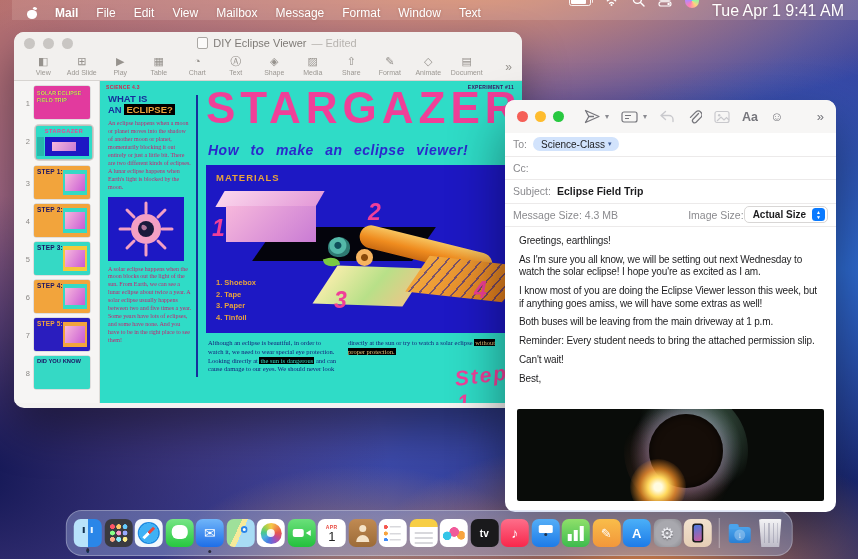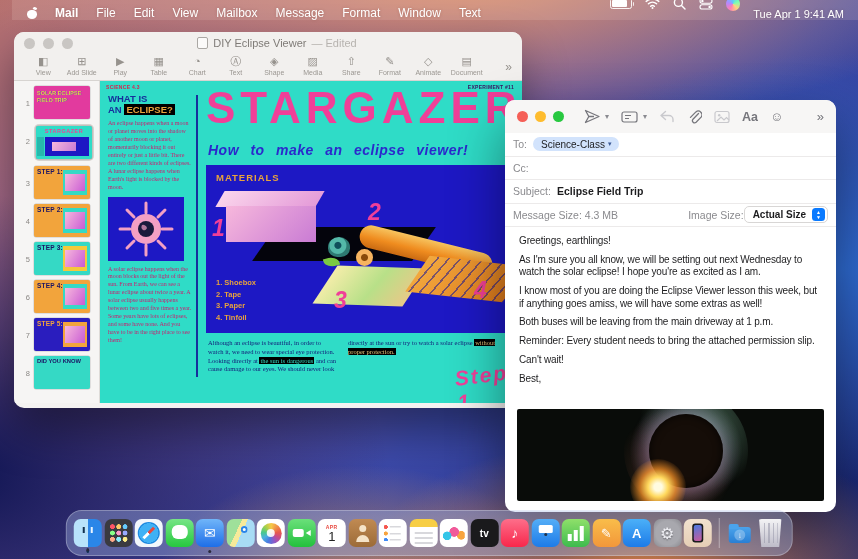--- a/index.html
+++ b/index.html
@@ -18,21 +18,21 @@
   .menu-item{margin-right:18px;text-shadow:0 0 3px rgba(90,40,30,.25);}
   .menu-item.app{font-weight:700;}
   .apple{width:13px;height:13px;position:relative;margin-right:16px;}
   .apple::before{content:'';position:absolute;left:1px;top:3px;width:10px;height:9px;background:#fff;border-radius:46% 46% 52% 52%;}
   .apple::after{content:'';position:absolute;left:6.5px;top:-.5px;width:4px;height:3px;background:#fff;border-radius:70% 30% 70% 20%;transform:rotate(32deg);}
   .status{margin-left:auto;display:flex;align-items:center;gap:13px;}
   .battery{width:20px;height:9px;border:1px solid rgba(255,255,255,.9);border-radius:2.5px;position:relative;}
   .battery::before{content:'';position:absolute;inset:1px 4px 1px 1px;background:#fff;border-radius:1px;}
   .battery::after{content:'';position:absolute;right:-3px;top:2.5px;width:1.5px;height:4px;background:rgba(255,255,255,.8);border-radius:0 1px 1px 0;}
   .siri{width:14px;height:14px;border-radius:50%;background:conic-gradient(from 210deg,#ff7eb3,#b388ff,#5bc8ff,#7bffb0,#ffd37e,#ff7eb3);}
-  .clock{font-size:11px;text-shadow:0 0 3px rgba(90,40,30,.25);margin-top:21px;}
+  .clock{font-size:16px;text-shadow:0 0 3px rgba(90,40,30,.25);margin-top:21px;}
   .sicon{display:flex;align-items:center;}
   
   .kn-window{position:absolute;left:14px;top:32px;width:508px;height:376px;border-radius:10px;
     background:#f4f2f1;box-shadow:0 22px 45px rgba(0,0,0,.42);z-index:2;overflow:hidden;}
   .kn-header{background:#f2f0ee;border-bottom:1px solid #d7d4d1;}
   .kn-titlebar{height:22px;display:flex;align-items:center;justify-content:center;position:relative;padding-left:18px;}
   .traffic{position:absolute;left:10px;top:6px;display:flex;gap:8px;}
   .tl{width:11px;height:11px;border-radius:50%;background:#c9c6c3;}
   .tl.red{background:#f55f57}.tl.yel{background:#febc2e}.tl.grn{background:#28c840}
   .kn-title{font-size:11px;color:#7f7b77;display:flex;align-items:center;gap:5px;}

